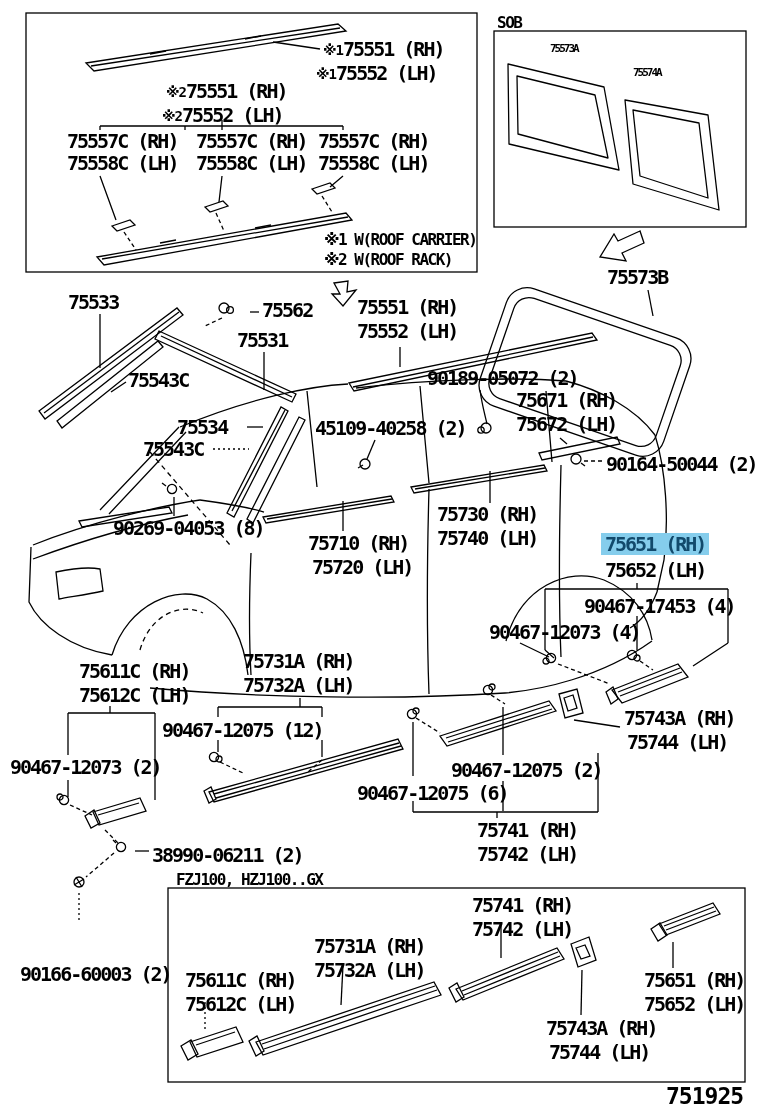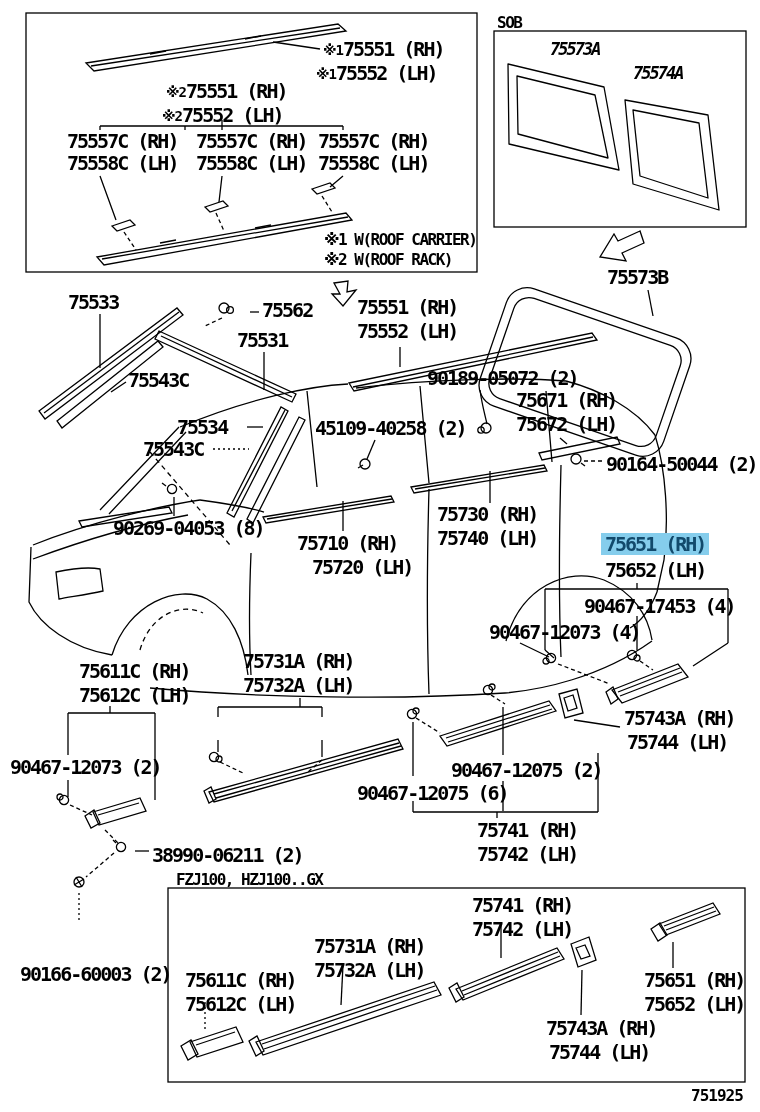--- a/index.html
+++ b/index.html
@@ -2,21 +2,21 @@
 <html><head>
 <meta charset="utf-8">
 <style>
   html,body{margin:0;padding:0;background:#fff;}
   .canvas{position:relative;width:760px;height:1112px;background:#ffffff;overflow:hidden;
           font-family:"DejaVu Sans Mono","DejaVu Sans",monospace;}
   svg{position:absolute;left:0;top:0;}
   .art{stroke:#000;fill:none;stroke-width:1.3;}
   .lbl{position:absolute;font-weight:bold;font-size:20px;letter-spacing:-2px;
        line-height:22px;color:#000;white-space:nowrap;}
-  .sm{font-size:17px;letter-spacing:-2px;font-style:italic;}
+  .sm{font-size:11px;letter-spacing:-2px;}
   .note{font-size:16px;letter-spacing:-1.5px;font-weight:bold;}
   .pre{font-size:14px;letter-spacing:-1px;vertical-align:1px;}
   .hl{padding:0 4px;}
 </style>
 </head>
 <body>
 
 <div class="canvas">
 
 <svg width="760" height="1112" viewBox="0 0 760 1112">
@@ -277,30 +277,31 @@
 <div class="lbl" style="left:427px;top:367px">90189-05072 (2)</div>
 <div class="lbl" style="left:516px;top:389px">75671 (RH)</div>
 <div class="lbl" style="left:516px;top:413px">75672 (LH)</div>
 <div class="lbl" style="left:177px;top:416px">75534</div>
 <div class="lbl" style="left:143px;top:438px">75543C</div>
 <div class="lbl" style="left:315px;top:417px">45109-40258 (2)</div>
 <div class="lbl" style="left:606px;top:453px">90164-50044 (2)</div>
 <div class="lbl" style="left:113px;top:517px">90269-04053 (8)</div>
 <div class="lbl" style="left:437px;top:503px">75730 (RH)</div>
 <div class="lbl" style="left:437px;top:527px">75740 (LH)</div>
-<div class="lbl" style="left:297px;top:532px">75710 (RH)</div>
+<div class="lbl" style="left:308px;top:532px">75710 (RH)</div>
 <div class="lbl" style="left:312px;top:556px">75720 (LH)</div>
 <div class="lbl hl" style="left:601px;top:533px;background:#85cdec;color:#124a6c">75651 (RH)</div>
 <div class="lbl" style="left:605px;top:559px">75652 (LH)</div>
 <div class="lbl" style="left:584px;top:595px">90467-17453 (4)</div>
 <div class="lbl" style="left:489px;top:621px">90467-12073 (4)</div>
 <div class="lbl" style="left:79px;top:660px">75611C (RH)</div>
 <div class="lbl" style="left:79px;top:684px">75612C (LH)</div>
 <div class="lbl" style="left:243px;top:650px">75731A (RH)</div>
 <div class="lbl" style="left:243px;top:674px">75732A (LH)</div>
+<div class="lbl" style="left:162px;top:719px">90467-12075 (12)</div>
 <div class="lbl" style="left:10px;top:756px">90467-12073 (2)</div>
 <div class="lbl" style="left:624px;top:707px">75743A (RH)</div>
 <div class="lbl" style="left:627px;top:731px">75744 (LH)</div>
 <div class="lbl" style="left:451px;top:759px">90467-12075 (2)</div>
 <div class="lbl" style="left:357px;top:782px">90467-12075 (6)</div>
 <div class="lbl" style="left:477px;top:819px">75741 (RH)</div>
 <div class="lbl" style="left:477px;top:843px">75742 (LH)</div>
 <div class="lbl" style="left:152px;top:844px">38990-06211 (2)</div>
 <div class="lbl" style="left:20px;top:963px">90166-60003 (2)</div>
 
@@ -309,15 +310,15 @@
 <div class="lbl" style="left:472px;top:918px">75742 (LH)</div>
 <div class="lbl" style="left:314px;top:935px">75731A (RH)</div>
 <div class="lbl" style="left:314px;top:959px">75732A (LH)</div>
 <div class="lbl" style="left:185px;top:969px">75611C (RH)</div>
 <div class="lbl" style="left:185px;top:993px">75612C (LH)</div>
 <div class="lbl" style="left:644px;top:969px">75651 (RH)</div>
 <div class="lbl" style="left:644px;top:993px">75652 (LH)</div>
 <div class="lbl" style="left:546px;top:1017px">75743A (RH)</div>
 <div class="lbl" style="left:549px;top:1041px">75744 (LH)</div>
 
-<div class="lbl" style="left:691px;top:1085px;font-size:16px;letter-spacing:-1px">751925</div>
+<div class="lbl" style="left:666px;top:1085px;font-size:23px;letter-spacing:-1px">751925</div>
 
 </div>
 
 </body></html>

